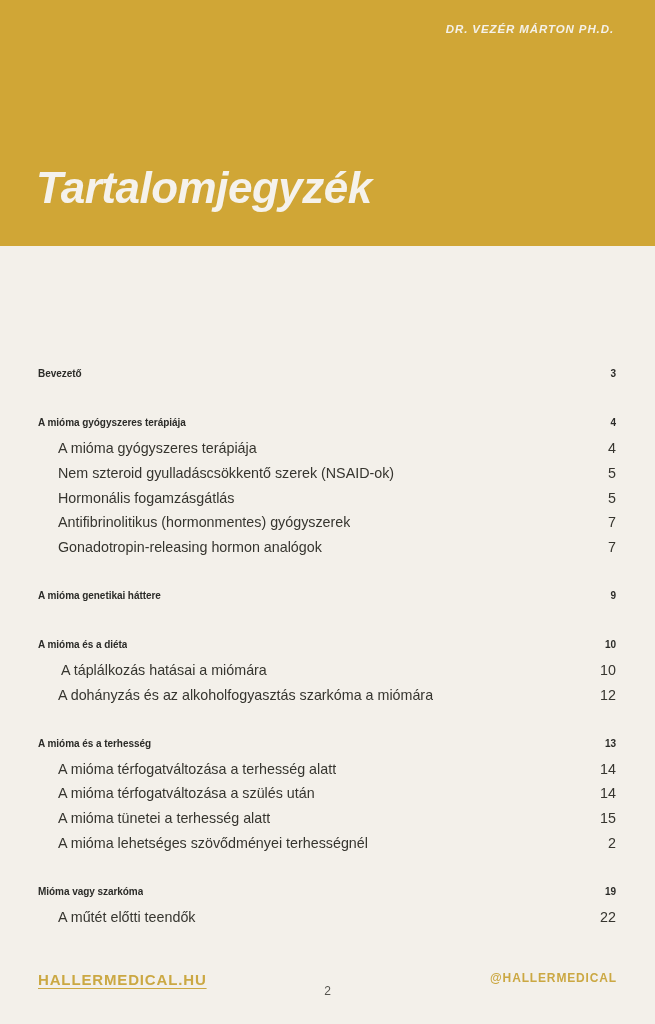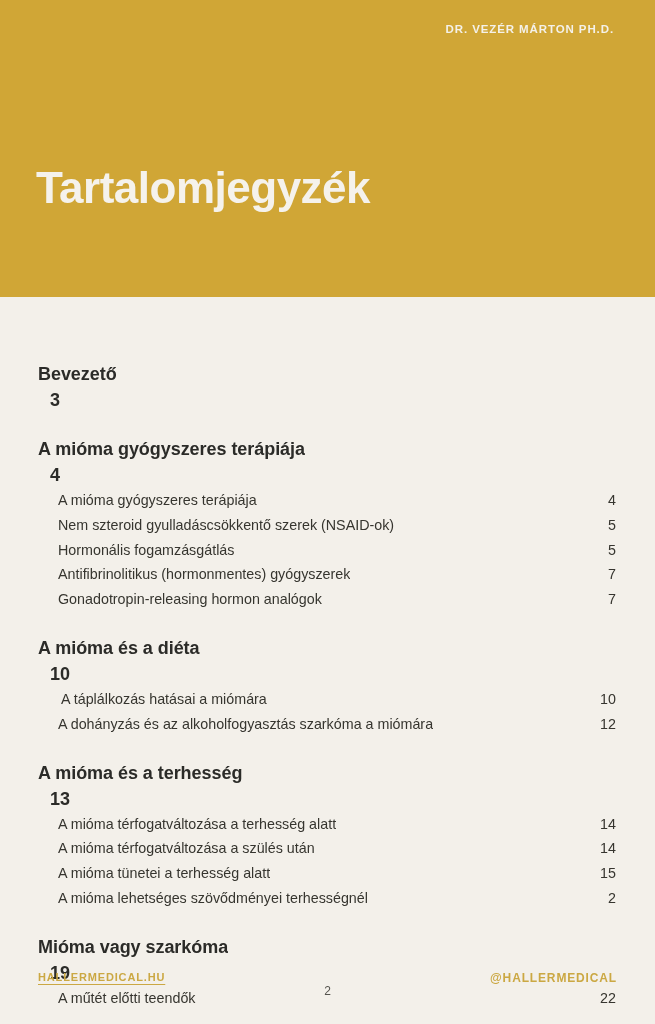--- a/index.html
+++ b/index.html
@@ -14,23 +14,24 @@
     overflow: hidden;
     position: relative;
   }
 
   
   .header-band {
     position: absolute;
     top: 0;
     left: 0;
     width: 655px;
-    height: 297px;
+    height: 246px;
     background: #D0A636;
     box-sizing: border-box;
+    font-style: italic;
   }
   .author-line {
     position: absolute;
     top: 23px;
     right: 41px;
     font-size: 11.5px;
     font-weight: bold;
     letter-spacing: 0.9px;
     color: #F4F1E9;
     white-space: nowrap;
@@ -76,25 +77,24 @@
     overflow: hidden;
     text-overflow: ellipsis;
   }
   .toc-row .page {
     flex: 0 0 auto;
     text-align: right;
     padding-left: 12px;
   }
 
   .toc-row.level-1 {
-    font-size: 18px;
+    font-size: 10px;
     font-weight: bold;
     line-height: 26px;
     letter-spacing: -0.05px;
-    flex-direction: column;
   }
   .toc-row.level-2 {
     font-size: 14.3px;
     font-weight: normal;
     line-height: 24.8px;
     color: #36352F;
     padding-left: 20px;
   }
   .toc-row.level-2.extra-indent {
     padding-left: 23px;
@@ -105,21 +105,21 @@
     position: absolute;
     left: 0;
     bottom: 0;
     width: 655px;
     height: 58px;
   }
   .footer-site {
     position: absolute;
     left: 38px;
     top: 5px;
-    font-size: 11px;
+    font-size: 15px;
     font-weight: bold;
     letter-spacing: 0.85px;
     color: #CBA843;
     text-decoration: underline;
     text-underline-offset: 3px;
     white-space: nowrap;
   }
   .footer-handle {
     position: absolute;
     right: 38px;
@@ -177,20 +177,26 @@
           <span class="label">Antifibrinolitikus (hormonmentes) gyógyszerek</span>
           <span class="page">7</span>
         </div>
         <div class="toc-row level-2">
           <span class="label">Gonadotropin-releasing hormon analógok</span>
           <span class="page">7</span>
         </div>
       </div>
       <div class="toc-group">
         <div class="toc-row level-1">
+          <span class="label">A mióma genetikai háttere</span>
+          <span class="page">9</span>
+        </div>
+      </div>
+      <div class="toc-group">
+        <div class="toc-row level-1">
           <span class="label">A mióma és a diéta</span>
           <span class="page">10</span>
         </div>
         <div class="toc-row level-2 extra-indent">
           <span class="label">A táplálkozás hatásai a miómára</span>
           <span class="page">10</span>
         </div>
         <div class="toc-row level-2">
           <span class="label">A dohányzás és az alkoholfogyasztás szarkóma a miómára</span>
           <span class="page">12</span>

